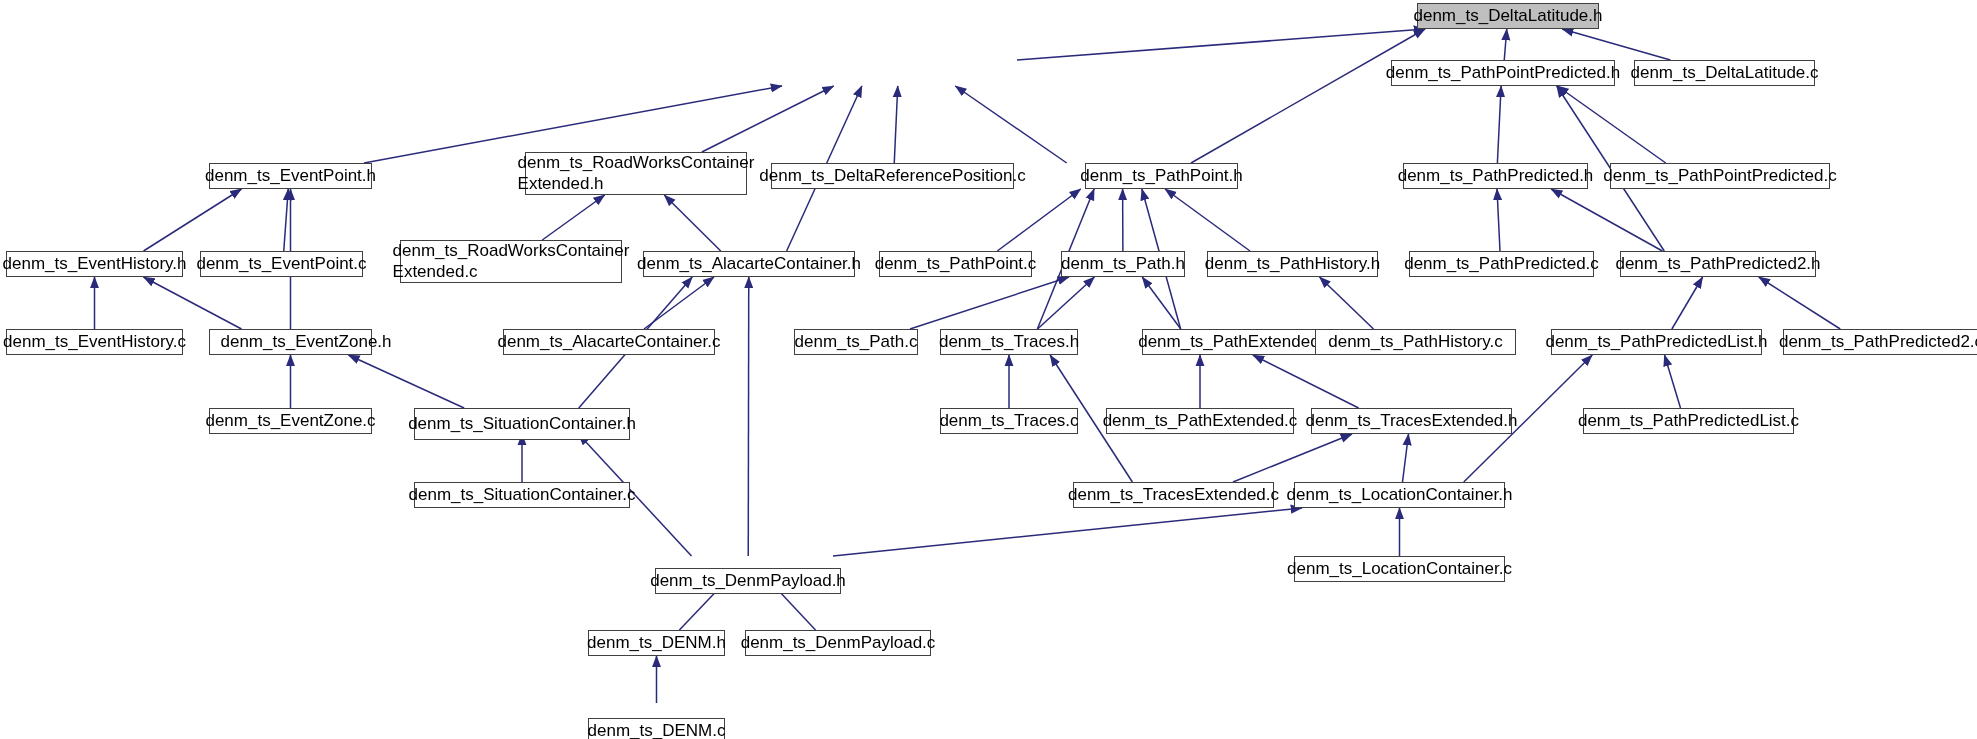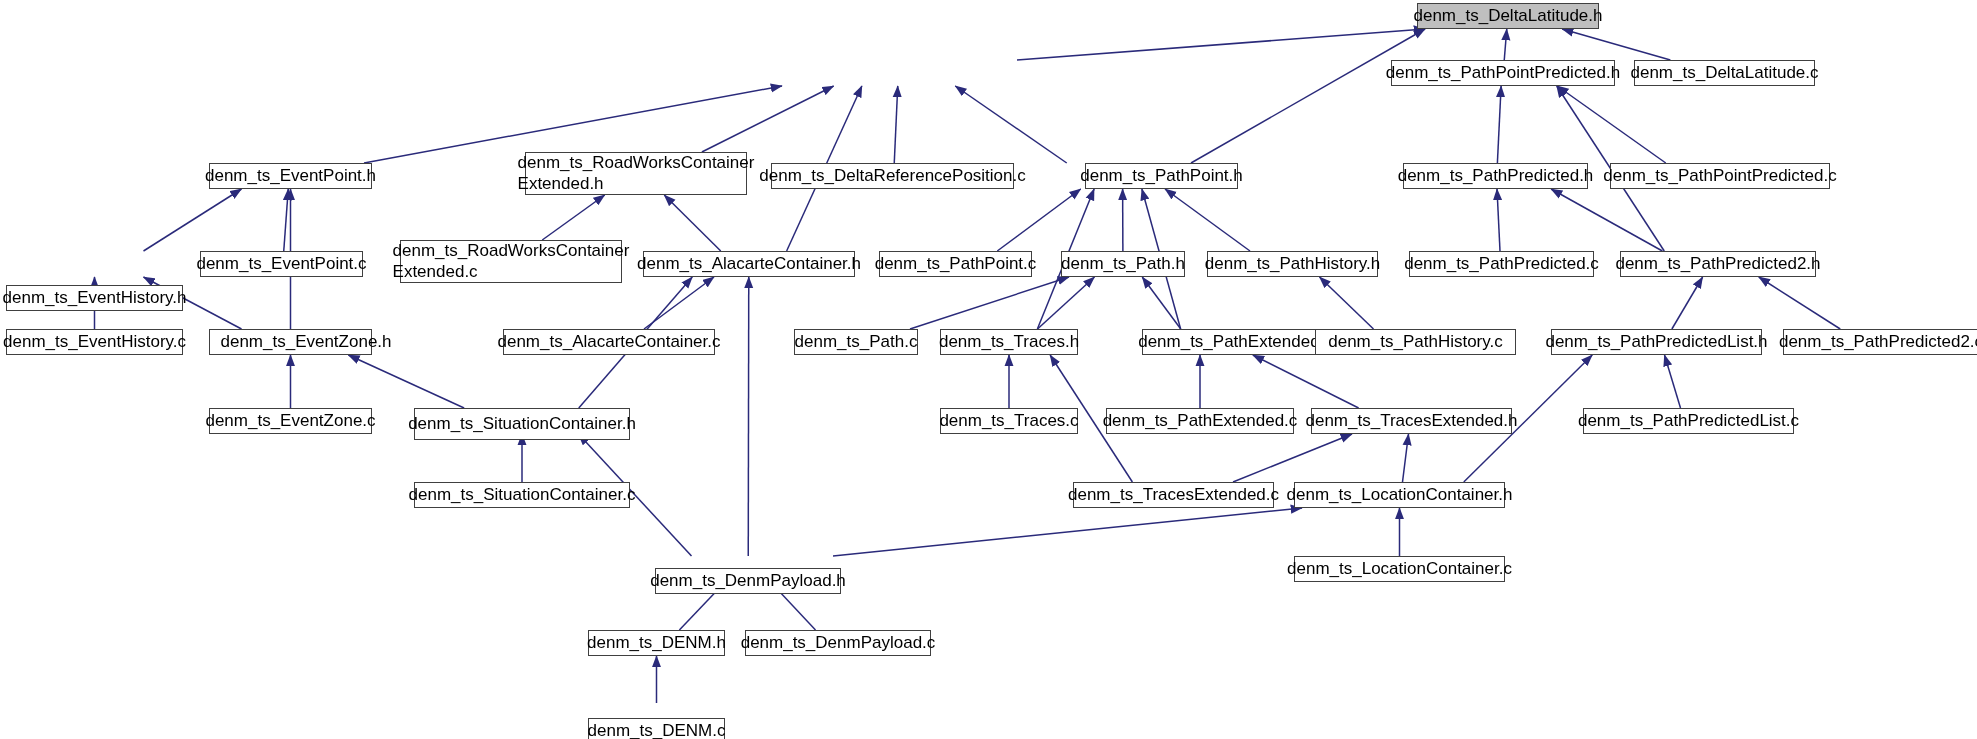--- a/index.html
+++ b/index.html
@@ -109,21 +109,21 @@
 <div class="node highlight" style="left: 1417px; top: 3px; width: 182px; height: 26px;">denm_ts_DeltaLatitude.h</div>
     <div class="node" style="left: 1391px; top: 60px; width: 224px; height: 26px;">denm_ts_PathPointPredicted.h</div>
     <div class="node" style="left: 1634px; top: 60px; width: 181px; height: 26px;">denm_ts_DeltaLatitude.c</div>
     <div class="node" style="left: 209px; top: 163px; width: 163px; height: 26px;">denm_ts_EventPoint.h</div>
     <div class="node" style="left: 525px; top: 152px; width: 222px; height: 43px;">denm_ts_RoadWorksContainer
 Extended.h</div>
     <div class="node" style="left: 771px; top: 163px; width: 243px; height: 26px;">denm_ts_DeltaReferencePosition.c</div>
     <div class="node" style="left: 1046px; top: 163px; width: 153px; height: 26px; margin-left: 39px;">denm_ts_PathPoint.h</div>
     <div class="node" style="left: 1403px; top: 163px; width: 185px; height: 26px;">denm_ts_PathPredicted.h</div>
     <div class="node" style="left: 1610px; top: 163px; width: 220px; height: 26px;">denm_ts_PathPointPredicted.c</div>
-    <div class="node" style="left: 6px; top: 251px; width: 177px; height: 26px; margin-top: 34px;">denm_ts_EventHistory.h</div>
+    <div class="node" style="left: 6px; top: 251px; width: 177px; height: 26px;">denm_ts_EventHistory.h</div>
     <div class="node" style="left: 200px; top: 251px; width: 163px; height: 26px;">denm_ts_EventPoint.c</div>
     <div class="node" style="left: 400px; top: 240px; width: 222px; height: 43px;">denm_ts_RoadWorksContainer
 Extended.c</div>
     <div class="node" style="left: 643px; top: 251px; width: 212px; height: 26px;">denm_ts_AlacarteContainer.h</div>
     <div class="node" style="left: 879px; top: 251px; width: 153px; height: 26px;">denm_ts_PathPoint.c</div>
     <div class="node" style="left: 1061px; top: 251px; width: 124px; height: 26px;">denm_ts_Path.h</div>
     <div class="node" style="left: 1207px; top: 251px; width: 171px; height: 26px;">denm_ts_PathHistory.h</div>
     <div class="node" style="left: 1409px; top: 251px; width: 185px; height: 26px;">denm_ts_PathPredicted.c</div>
     <div class="node" style="left: 1620px; top: 251px; width: 196px; height: 26px;">denm_ts_PathPredicted2.h</div>
     <div class="node" style="left: 6px; top: 329px; width: 177px; height: 26px;">denm_ts_EventHistory.c</div>

